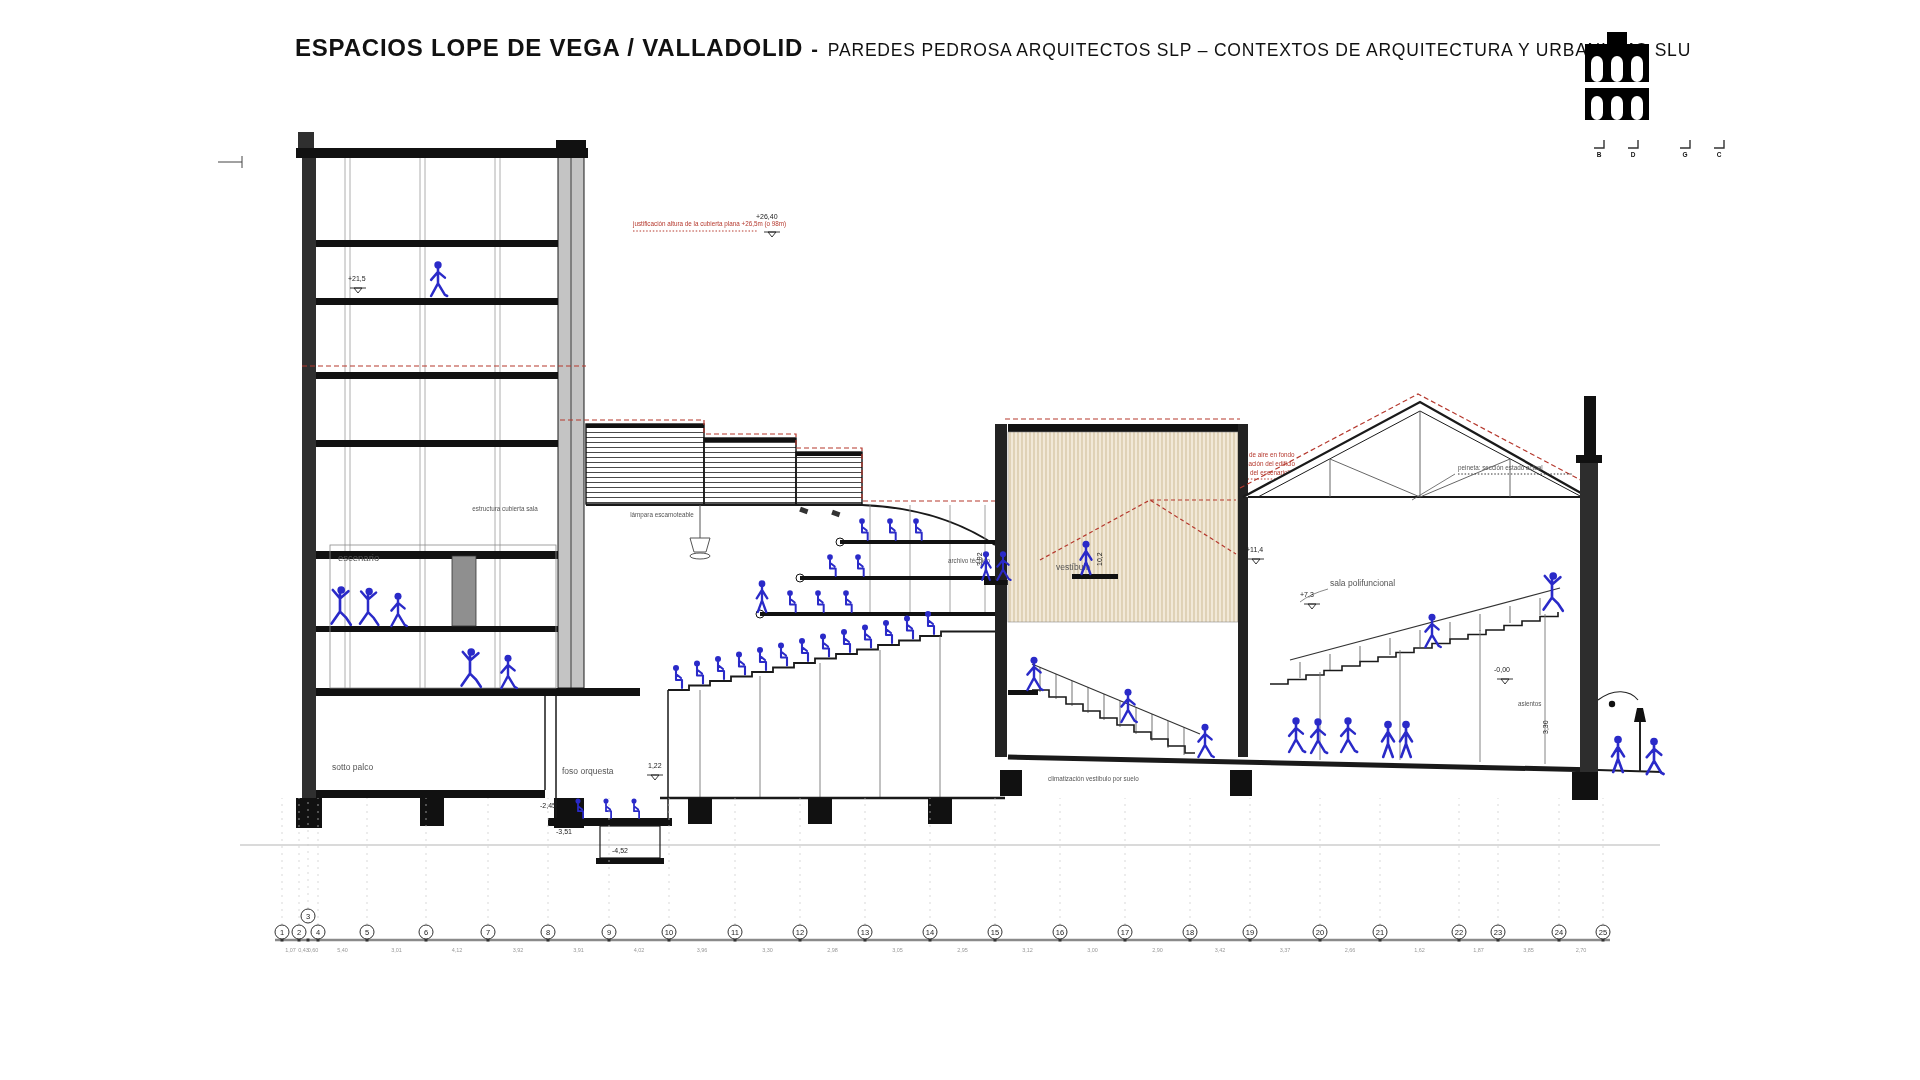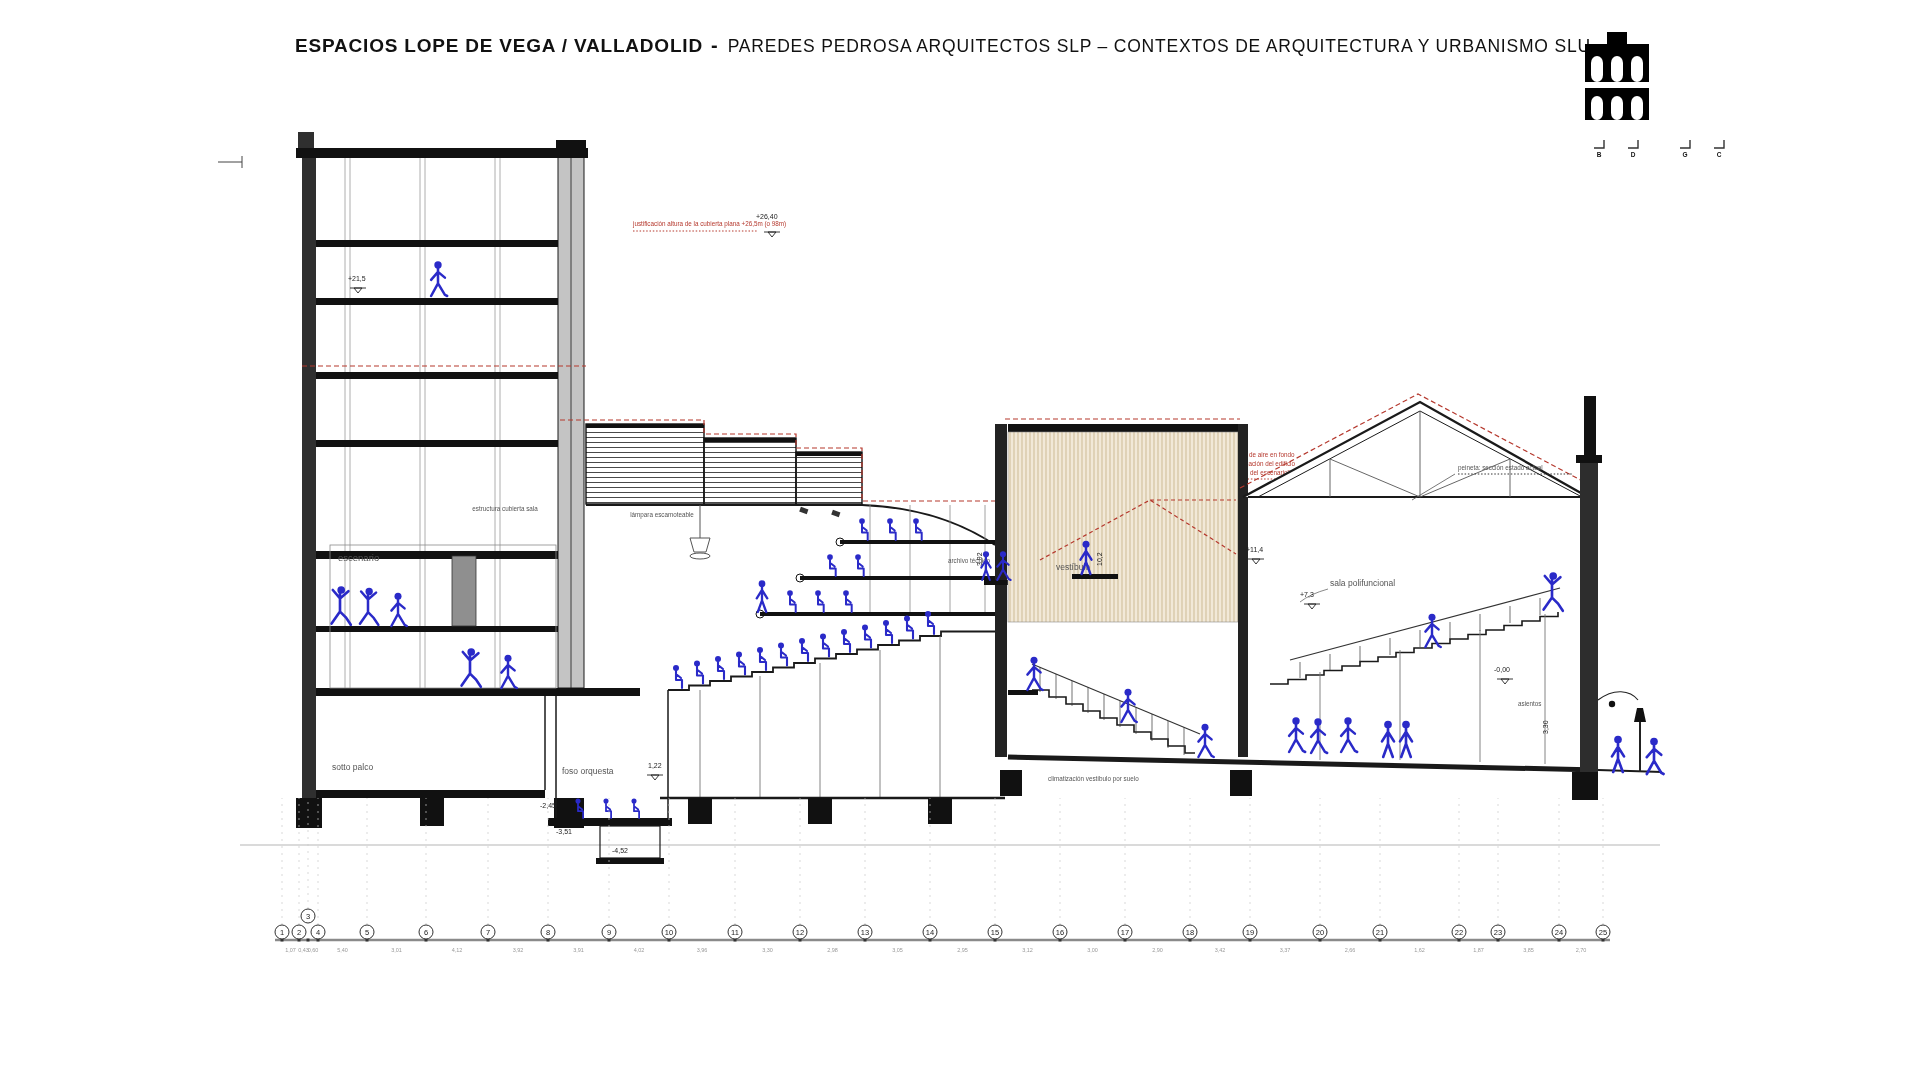--- a/index.html
+++ b/index.html
@@ -1,20 +1,20 @@
 <!DOCTYPE html>
 <html><head>
 <meta charset="utf-8">
 <style>
   html,body{margin:0;padding:0;background:#ffffff;}
   #page{position:relative;width:1920px;height:1080px;background:#fff;overflow:hidden;
         font-family:"Liberation Sans","DejaVu Sans",sans-serif;}
   
   #header{position:absolute;left:295px;top:34px;white-space:nowrap;color:#111;}
-  .title-main{font-size:19px;font-weight:700;letter-spacing:.8px;}
+  .title-main{font-size:24px;font-weight:700;letter-spacing:.8px;}
   .title-sep{font-size:20px;font-weight:700;margin:0 10px 0 8px;}
   .title-sub{font-size:17.5px;font-weight:400;letter-spacing:.8px;}
   
   #logo{position:absolute;left:1584px;top:30px;width:66px;height:92px;}
   #sectionmarks{position:absolute;left:1590px;top:138px;display:flex;gap:16px;}
   .smark{display:flex;flex-direction:column;align-items:center;width:18px;}
   .smark svg{display:block;}
   .smark span{font-size:6.5px;font-weight:700;color:#111;margin-top:1px;}
   
   #drawing{position:absolute;left:0;top:0;width:1920px;height:1080px;}

